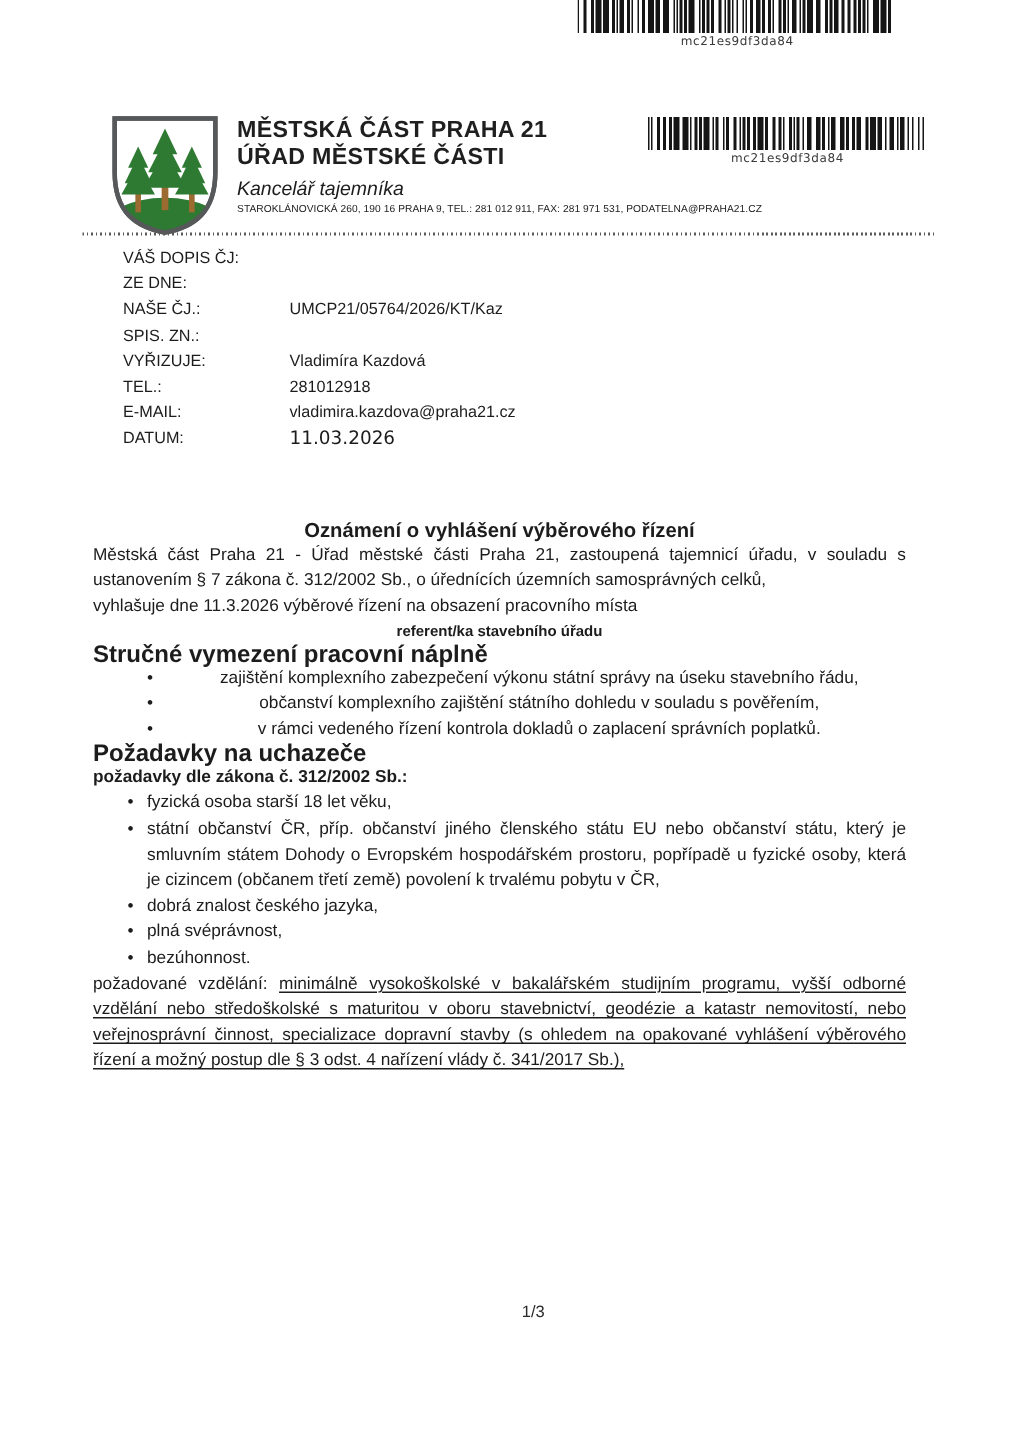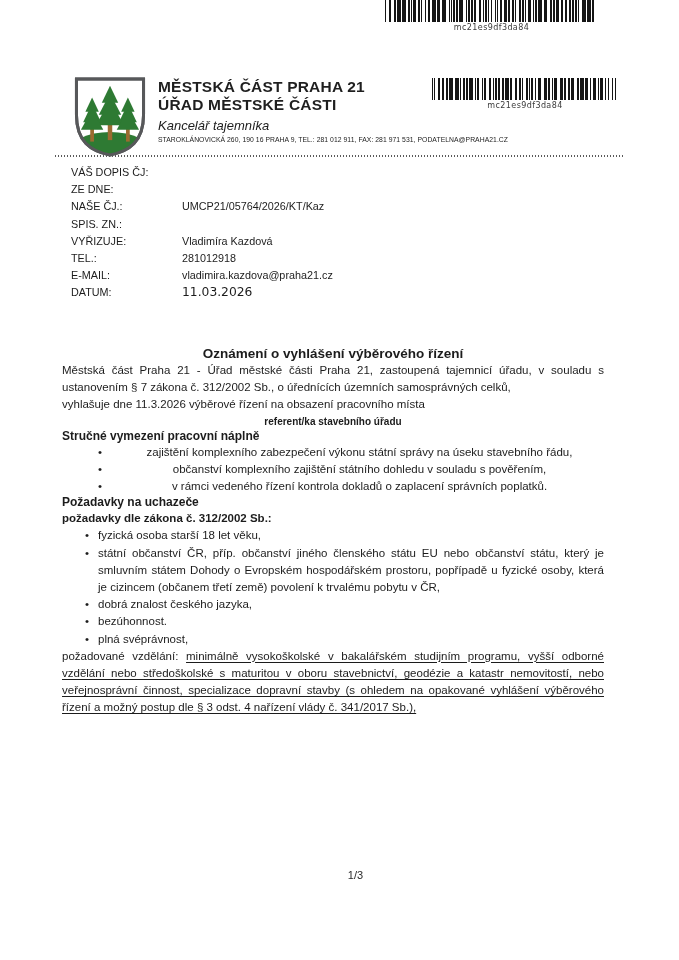--- a/index.html
+++ b/index.html
@@ -34,34 +34,34 @@
   .dept { font-size: 13px; line-height: 15px; margin-top: 4px; font-style: italic; }
   .contact { font-size: 6.8px; margin-top: 3px; white-space: nowrap; letter-spacing: 0.05px; color: #222; }
 
   
   .separator {
     position: absolute; left: 55px; top: 155px; width: 568px; height: 2px;
     background: repeating-linear-gradient(90deg, #5a5a5a 0 1px, transparent 1px 3px);
   }
 
   
-  .ref-block { position: absolute; left: 71px; top: 164px; font-size: 10.8px; line-height: 17.2px; }
+  .ref-block { position: absolute; left: 82px; top: 164px; font-size: 10.8px; line-height: 17.2px; }
   .ref-row { display: flex; }
   .ref-label { width: 111px; flex: 0 0 111px; }
   .ref-value { white-space: nowrap; }
   .ref-value.datum { font-family: "DejaVu Sans", sans-serif; font-size: 12.3px; line-height: 17.2px; }
 
   
   .body-block { position: absolute; left: 62px; top: 346px; width: 542px; font-size: 11.5px; line-height: 17.2px; }
   .body-block p, .body-block h1, .body-block h2, .body-block h3, .body-block ul { margin: 0; padding: 0; }
   .doc-title { text-align: center; font-weight: bold; font-size: 13.5px; line-height: 16px; }
   .p1 { margin-top: 14px; text-align: justify; }
   .p2 { margin-top: 13px; }
   .position-title { margin-top: 14px; text-align: center; font-weight: bold; font-size: 10px; line-height: 15px; }
-  .s-heading { font-weight: bold; font-size: 12px; line-height: 15px; }
+  .s-heading { font-weight: bold; font-size: 16px; line-height: 15px; }
   .s1-heading { margin-top: 30px; }
   .s2-heading { margin-top: 14px; }
   ul.bullets { list-style: none; }
   .s1-list { margin-top: 15px; text-align: center; }
   .s1-list li { position: relative; padding-left: 53px; }
   .s1-list li::before { content: "\2022"; position: absolute; left: 36px; }
   .s2-sub { margin-top: 9px; margin-left: 36px; font-weight: bold; }
   .s2-list li { position: relative; padding-left: 36px; text-align: justify; }
   .s2-list li::before { content: "\2022"; position: absolute; left: 23px; }
   .edu { margin-top: 10px; margin-left: 36px; text-align: justify; }
@@ -278,22 +278,22 @@
       <li>občanství komplexního zajištění státního dohledu v souladu s pověřením,</li>
       <li>v rámci vedeného řízení kontrola dokladů o zaplacení správních poplatků.</li>
     </ul>
 
     <h2 class="s-heading s2-heading">Požadavky na uchazeče</h2>
     <p class="s2-sub">požadavky dle zákona č. 312/2002 Sb.:</p>
     <ul class="bullets s2-list">
       <li>fyzická osoba starší 18 let věku,</li>
       <li>státní občanství ČR, příp. občanství jiného členského státu EU nebo občanství státu, který je smluvním státem Dohody o Evropském hospodářském prostoru, popřípadě u fyzické osoby, která je cizincem (občanem třetí země) povolení k trvalému pobytu v ČR,</li>
       <li>dobrá znalost českého jazyka,</li>
+      <li>plná svéprávnost,</li>
       <li>bezúhonnost.</li>
-      <li>plná svéprávnost,</li>
     </ul>
 
     <p class="edu"><span class="lbl">požadované vzdělání:</span> <span class="txt">minimálně vysokoškolské v bakalářském studijním programu, vyšší odborné vzdělání nebo středoškolské s maturitou v oboru stavebnictví, geodézie a katastr nemovitostí, nebo veřejnosprávní činnost, specializace dopravní stavby (s ohledem na opakované vyhlášení výběrového řízení a možný postup dle § 3 odst. 4 nařízení vlády č. 341/2017 Sb.),</span></p>
   </div>
 
   <div class="footer">1/3</div>
 
 </div>
 
 </body></html>

